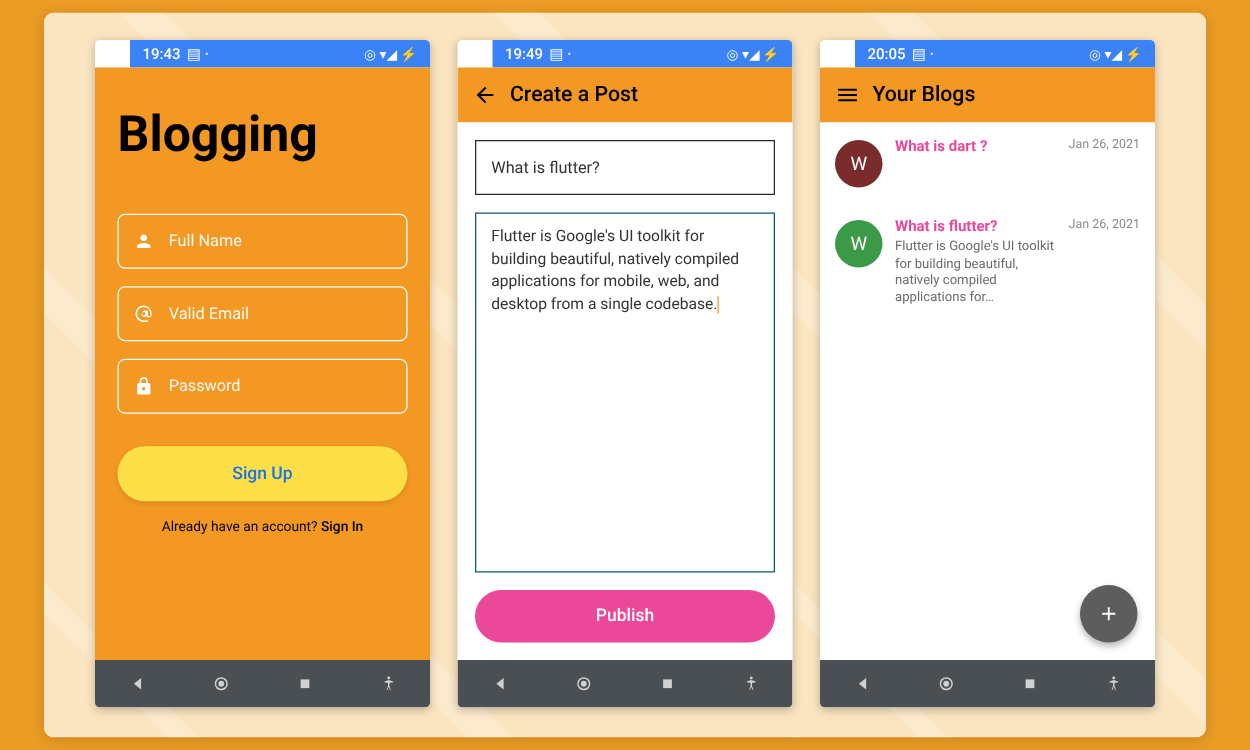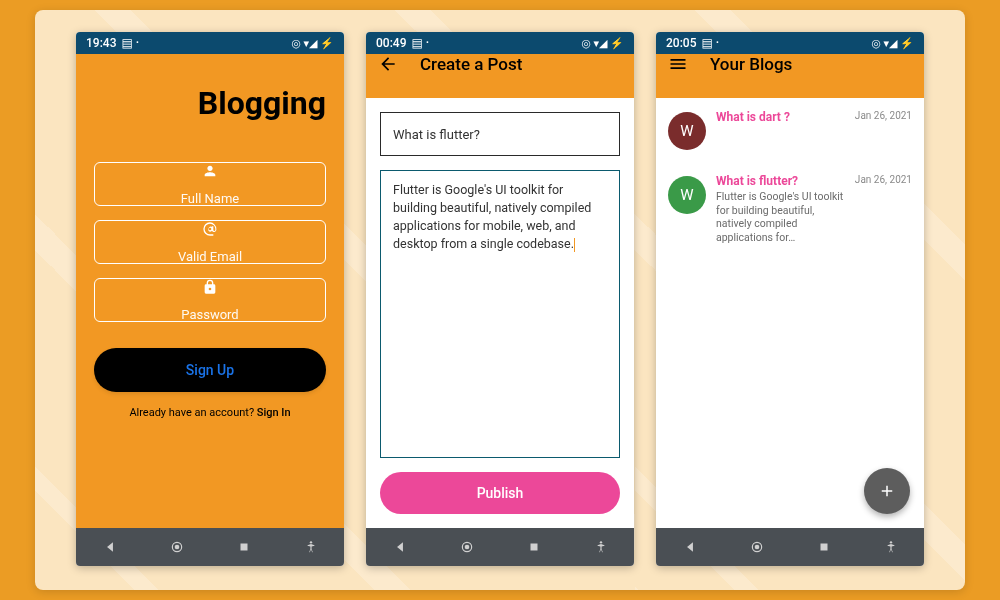--- a/index.html
+++ b/index.html
@@ -44,32 +44,32 @@
   }
   .status-bar {
     height: 22px;
     display: flex;
     align-items: center;
     justify-content: space-between;
     padding: 0 10px;
     font-size: 12px;
     font-weight: 500;
   }
-  .status-bar.orange { background: #0c4a6e; color: #fff; }
+  .status-bar.orange { background: #3b82f6; color: #fff; margin-left: 28px; }
   .status-bar .left, .status-bar .right { display: flex; align-items: center; gap: 5px; }
   .status-icons { display: flex; gap: 3px; align-items: center; }
   .status-icons span { font-size: 11px; }
   .appbar {
     height: 44px;
     background: #F29823;
     color: #000;
     display: flex;
-    align-items: flex-start;
+    align-items: center;
     padding: 0 12px;
-    gap: 22px;
+    gap: 10px;
     font-size: 17px;
     font-weight: 500;
   }
   .appbar svg { width: 20px; height: 20px; }
   .nav-bar {
     height: 38px;
     background: #4a4f54;
     display: flex;
     justify-content: space-around;
     align-items: center;
@@ -80,42 +80,41 @@
 
   
   .signup-content {
     background: #F29823;
     flex: 1;
     display: flex;
     flex-direction: column;
     padding: 0 18px;
   }
   .app-title {
-    text-align: right;
-    font-size: 32px;
+    text-align: left;
+    font-size: 40px;
     font-weight: 700;
     color: #000;
     margin: 30px 0 40px;
   }
   .input-outline {
     border: 1.5px solid #fff;
     border-radius: 6px;
     height: 44px;
     display: flex;
     align-items: center;
     padding: 0 12px;
     gap: 12px;
     margin-bottom: 14px;
     color: #fff;
-    flex-direction: column;
   }
   .input-outline svg { width: 16px; height: 16px; fill: #fff; flex-shrink: 0; }
   .input-outline span { font-size: 13px; opacity: 0.95; }
   .signup-btn {
-    background: #000000;
+    background: #fde047;
     color: #1a73e8;
     border-radius: 22px;
     height: 44px;
     display: flex;
     align-items: center;
     justify-content: center;
     font-size: 14px;
     font-weight: 500;
     margin-top: 12px;
     box-shadow: 0 2px 4px rgba(0,0,0,0.1);
@@ -284,21 +283,21 @@
       <svg viewBox="0 0 24 24">
           <circle cx="12" cy="4" r="2"></circle>
           <path d="M12 7l-6 2v1l5 1v4l-2 6h1l2-5 2 5h1l-2-6v-4l5-1V9z"></path>
         </svg>
     </div>
   </div>
 
   <div class="phone">
     <div class="status-bar orange">
       <div class="left">
-        <span>00:49</span>
+        <span>19:49</span>
         <span>▤ ·</span>
       </div>
       <div class="right status-icons">
         <span>◎ ▾◢ ⚡</span>
       </div>
     </div>
     <div class="appbar">
       <svg viewBox="0 0 24 24">
           <path d="M20 11H7.8l5.6-5.6L12 4l-8 8 8 8 1.4-1.4L7.8 13H20z" fill="#000"></path>
         </svg>

